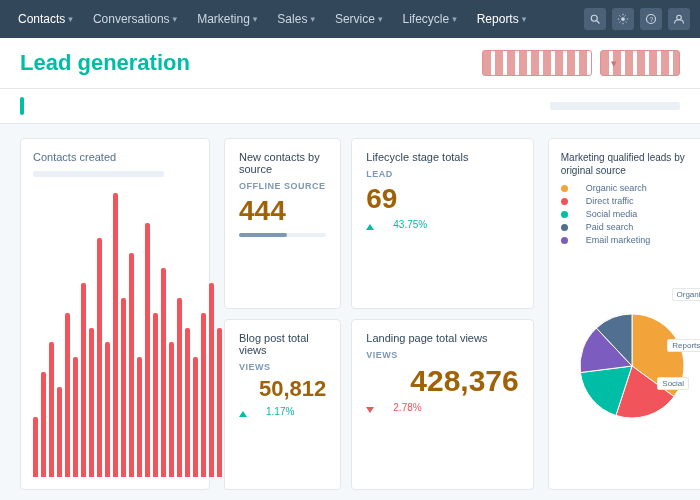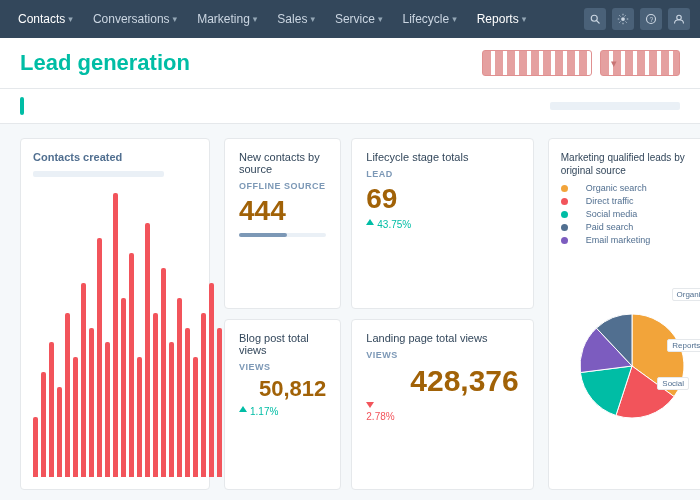--- a/index.html
+++ b/index.html
@@ -102,21 +102,21 @@
       padding: 12px;
       width: 190px;
       flex-shrink: 0;
       display: flex;
       flex-direction: column;
       gap: 8px;
     }
     .chart-panel-title {
       font-size: 11px;
       color: #516f90;
-      font-weight: 700;
+      font-weight: 400;
     }
     .bar-chart-area {
       flex: 1;
       display: flex;
       align-items: flex-end;
       gap: 3px;
       padding-top: 8px;
     }
     .bar {
       background: #f2545b;
@@ -156,25 +156,25 @@
     }
     .stat-value {
       font-size: 28px;
       font-weight: 700;
       color: #a16207;
       line-height: 1;
     }
     .stat-change {
       font-size: 10px;
       display: flex;
-      align-items: flex-start;
-      gap: 3px;
+      align-items: flex-end;
+      gap: 19px;
     }
     .stat-change.up { color: #00bda5; }
-    .stat-change.down { color: #f2545b; flex-direction: column; }
+    .stat-change.down { color: #f2545b; }
     .stat-change-triangle-up {
       width: 0; height: 0;
       border-left: 4px solid transparent;
       border-right: 4px solid transparent;
       border-bottom: 6px solid #00bda5;
     }
     .stat-change-triangle-down {
       width: 0; height: 0;
       border-left: 4px solid transparent;
       border-right: 4px solid transparent;

